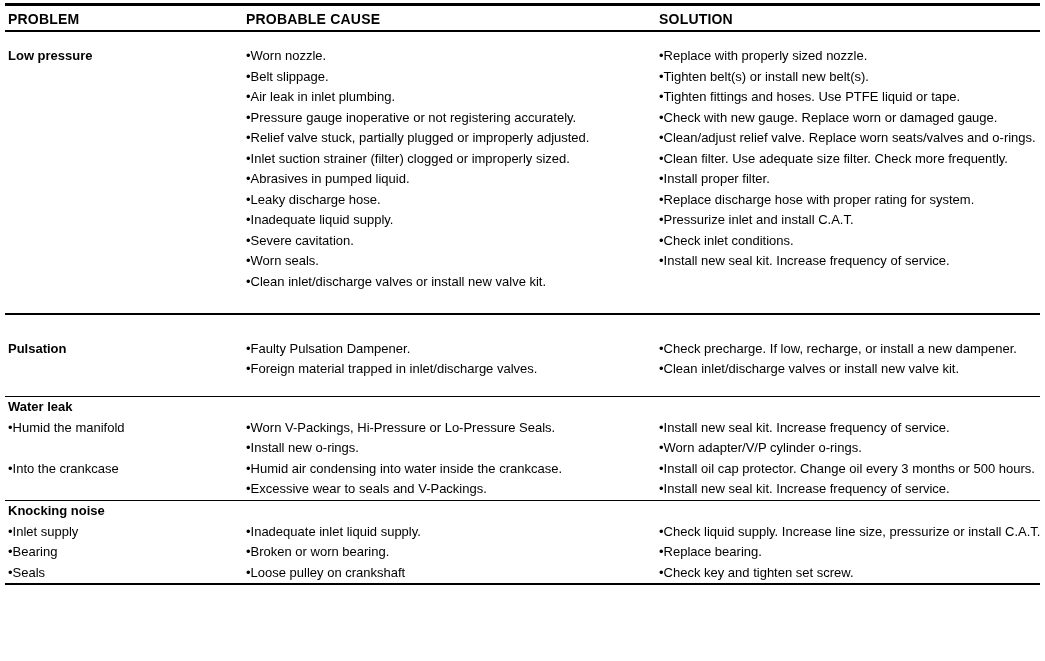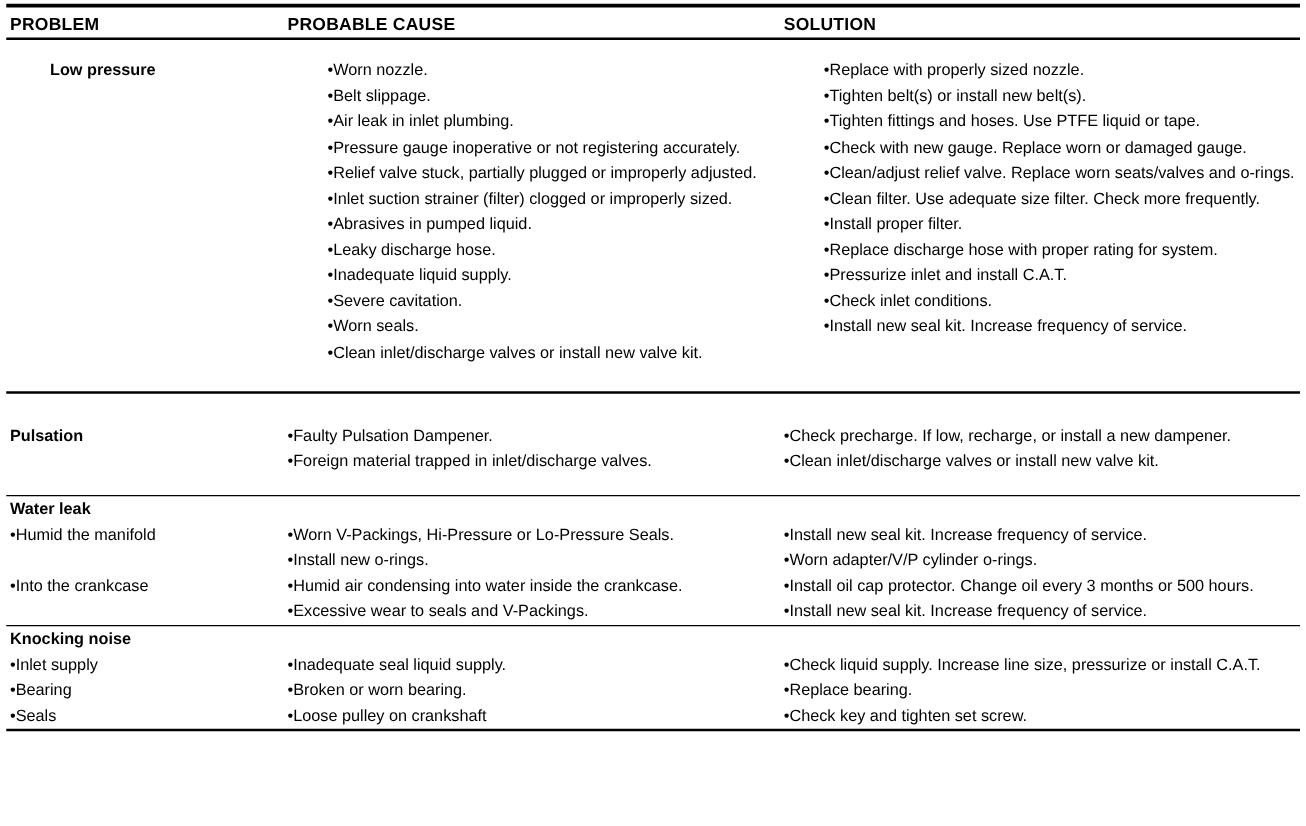--- a/index.html
+++ b/index.html
@@ -21,37 +21,38 @@
   .rule-top { margin-top: 3px; height: 3px; }
   .rule-under-header { height: 2px; }
   .section-rule { height: 1.5px; }
   .bottom-rule { height: 2px; }
   .grid {
     display: grid;
     grid-template-columns: 222px 397px 1fr;
     padding-left: 8px;
     padding-right: 17px;
     box-sizing: border-box;
+    gap: 16px;
   }
   .header-row { padding-top: 5px; padding-bottom: 3px; }
   .hdr {
     font-weight: bold;
     font-size: 14px;
     line-height: 16px;
     letter-spacing: 0.2px;
     white-space: nowrap;
   }
   .cell {
     line-height: 20.5px;
     white-space: nowrap;
     overflow: visible;
   }
   .bold { font-weight: bold; }
   
-  .section:nth-of-type(1) { padding-top: 14px; padding-bottom: 21px; margin-left: 32px; }
+  .section:nth-of-type(1) { padding-top: 14px; padding-bottom: 21px; }
   .section:nth-of-type(2) { padding-top: 20px; padding-bottom: 12px; }
   .section:nth-of-type(3) { padding-top: 24px; padding-bottom: 16px; }
   .section:nth-of-type(4) { padding-top: 23px; padding-bottom: 13px; }
 </style>
 </head>
 <body>
 
 <div class="page">
 
   <div class="rule rule-top"></div>
@@ -169,21 +170,21 @@
       </div>
       <div class="rule section-rule"></div>
       <div class="section">
         <div class="grid row">
           <div class="cell bold">Knocking noise</div>
           <div class="cell"></div>
           <div class="cell"></div>
         </div>
         <div class="grid row">
           <div class="cell">•Inlet supply</div>
-          <div class="cell">•Inadequate seal liquid supply.</div>
+          <div class="cell">•Inadequate inlet liquid supply.</div>
           <div class="cell">•Check liquid supply. Increase line size, pressurize or install C.A.T.</div>
         </div>
         <div class="grid row">
           <div class="cell">•Bearing</div>
           <div class="cell">•Broken or worn bearing.</div>
           <div class="cell">•Replace bearing.</div>
         </div>
         <div class="grid row">
           <div class="cell">•Seals</div>
           <div class="cell">•Loose pulley on crankshaft</div>

